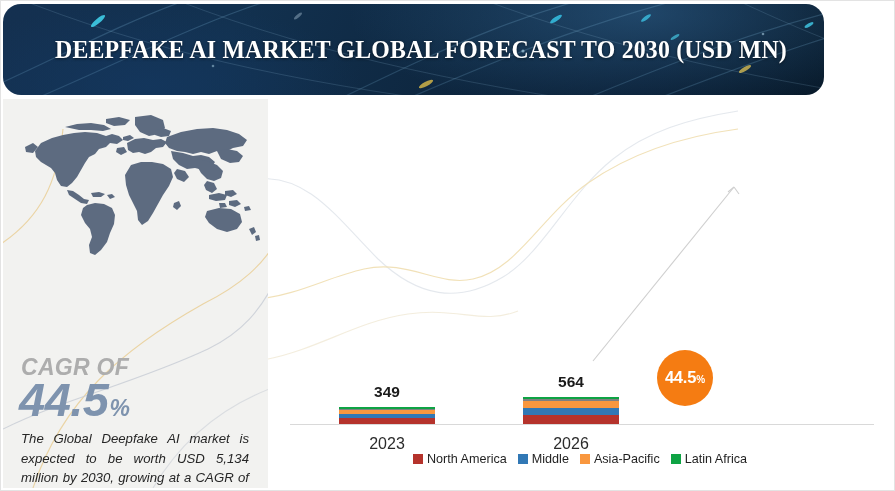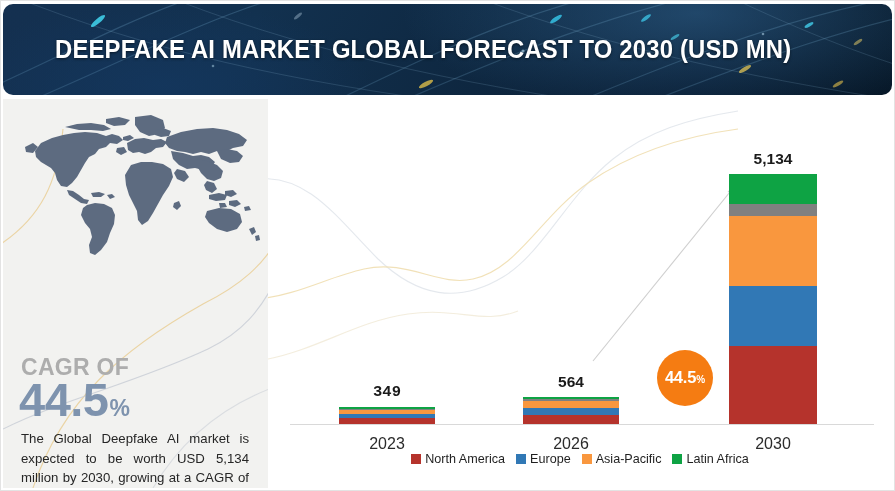--- a/index.html
+++ b/index.html
@@ -5,43 +5,44 @@
   * { margin:0; padding:0; box-sizing:border-box; }
   html,body { width:895px; height:491px; overflow:hidden; }
   body {
     font-family:"Liberation Sans", sans-serif;
     background:#ffffff;
     position:relative;
   }
 
   
   #header-banner{
-    position:absolute; left:3px; top:4px; width:889px; height:91px;
-    border-radius:10px;
+    position:absolute; left:3px; top:4px; width:821px; height:91px;
+    border-radius:18px;
     background:
       radial-gradient(ellipse 420px 150px at 78% 10%, rgba(60,120,170,.45), rgba(0,0,0,0) 70%),
       radial-gradient(ellipse 300px 120px at 18% 90%, rgba(20,55,95,.8), rgba(0,0,0,0) 70%),
       linear-gradient(118deg,#143050 0%,#12314f 28%,#0e2740 55%,#091d33 78%,#071828 100%);
     overflow:hidden;
+    font-family:Liberation Serif, serif;
   }
   #header-banner svg{ position:absolute; left:0; top:0; }
   #banner-title{
     position:absolute; left:52px; top:0; height:91px;
     display:flex; align-items:center;
     color:#ffffff; font-size:25.5px; font-weight:bold;
     letter-spacing:.2px;
     transform:scaleX(.935); transform-origin:left center;
     text-shadow:0 1px 3px rgba(0,0,0,.55);
     white-space:nowrap; z-index:3;
   }
 
   
   #left-panel{
     position:absolute; left:3px; top:99px; width:265px; height:389px;
-    background:#f2f2f0; overflow:hidden;
+    background:#f2f2f0; overflow:hidden;font-style:italic;
   }
   #world-map{ position:absolute; left:8px; top:8px; width:252px; height:150px; }
   #left-curves{ position:absolute; left:0; top:0; width:265px; height:389px; }
 
   #cagr-of{
     position:absolute; left:18px; top:255px;
     font-size:23px; font-weight:bold; color:#adadad; letter-spacing:.3px;
   }
   #cagr-value-row{
     position:absolute; left:16px; top:273px;
@@ -240,21 +241,21 @@
   <div id="plot">
 
     <div class="axis-line"></div>
 
     <svg style="position:absolute;left:0;top:0;width:624px;height:389px;">
       <path d="M325,262 L466,88" stroke="#cfcfcf" stroke-width="1.1" fill="none"></path>
       <path d="M466,88 L471,95 M466,88 L460,93" stroke="#cfcfcf" stroke-width="1.1" fill="none"></path>
     </svg>
 
     <div class="bar-group" id="group-2023" style="height: 16.9945px;">
-      <div class="bar-value" style="top: -24px; font-family: Liberation Mono, monospace;">349</div>
+      <div class="bar-value" style="top: -24px;">349</div>
       <div class="bar-stack" style="height: 16.9945px; width: 96px; margin: 0px auto;">
           <div class="seg" title="North America: 118" style="background: rgb(181, 51, 44); height: 5.74601px;"></div>
           <div class="seg" title="Europe: 83" style="background: rgb(49, 120, 181); height: 4.04168px;"></div>
           <div class="seg" title="Asia-Pacific: 96" style="background: rgb(249, 151, 62); height: 4.67472px;"></div>
           <div class="seg" title="Middle East and Africa: 22" style="background: rgb(128, 128, 128); height: 1.07129px;"></div>
           <div class="seg" title="Latin America: 30" style="background: rgb(14, 163, 68); height: 1.46085px;"></div>
         </div>
       <div class="bar-xlabel" style="top: 27.9945px;">2023</div>
     </div>
 
@@ -263,48 +264,37 @@
       <div class="bar-stack" style="height: 27.464px; width: 96px; margin: 0px auto;">
           <div class="seg" title="North America: 186" style="background: rgb(181, 51, 44); height: 9.05727px;"></div>
           <div class="seg" title="Europe: 136" style="background: rgb(49, 120, 181); height: 6.62252px;"></div>
           <div class="seg" title="Asia-Pacific: 156" style="background: rgb(249, 151, 62); height: 7.59642px;"></div>
           <div class="seg" title="Middle East and Africa: 36" style="background: rgb(128, 128, 128); height: 1.75302px;"></div>
           <div class="seg" title="Latin America: 50" style="background: rgb(14, 163, 68); height: 2.43475px;"></div>
         </div>
       <div class="bar-xlabel" style="top: 38.464px;">2026</div>
     </div>
 
-    <div class="bar-group" id="group-2030" style="height: 250px;">
-      <div class="bar-value" style="top: -24px;">5,134</div>
-      <div class="bar-stack" style="height: 250px; width: 88px; margin: 0px auto;">
-          <div class="seg" title="North America: 1600" style="background: rgb(181, 51, 44); height: 77.912px;"></div>
-          <div class="seg" title="Europe: 1232" style="background: rgb(49, 120, 181); height: 59.9922px;"></div>
-          <div class="seg" title="Asia-Pacific: 1437" style="background: rgb(249, 151, 62); height: 69.9747px;"></div>
-          <div class="seg" title="Middle East and Africa: 254" style="background: rgb(128, 128, 128); height: 12.3685px;"></div>
-          <div class="seg" title="Latin America: 611" style="background: rgb(14, 163, 68); height: 29.7526px;"></div>
-        </div>
-      <div class="bar-xlabel" style="top: 261px;">2030</div>
-    </div>
 
     <div id="cagr-bubble">
       <span class="b-num">44.5</span>
       <span class="b-pct">%</span>
     </div>
 
   </div>
 </div>
 
 <div id="legend">
     <div class="legend-item">
       <span class="legend-swatch" style="background: rgb(181, 51, 44);"></span>
       <span class="legend-label">North America</span>
     </div>
     <div class="legend-item">
       <span class="legend-swatch" style="background: rgb(49, 120, 181);"></span>
-      <span class="legend-label">Europe</span>
+      <span class="legend-label">Middle</span>
     </div>
     <div class="legend-item">
       <span class="legend-swatch" style="background: rgb(249, 151, 62);"></span>
       <span class="legend-label">Asia-Pacific</span>
     </div>
     <div class="legend-item">
       <span class="legend-swatch" style="background: rgb(14, 163, 68);"></span>
       <span class="legend-label">Latin Africa</span>
     </div>
   </div>

